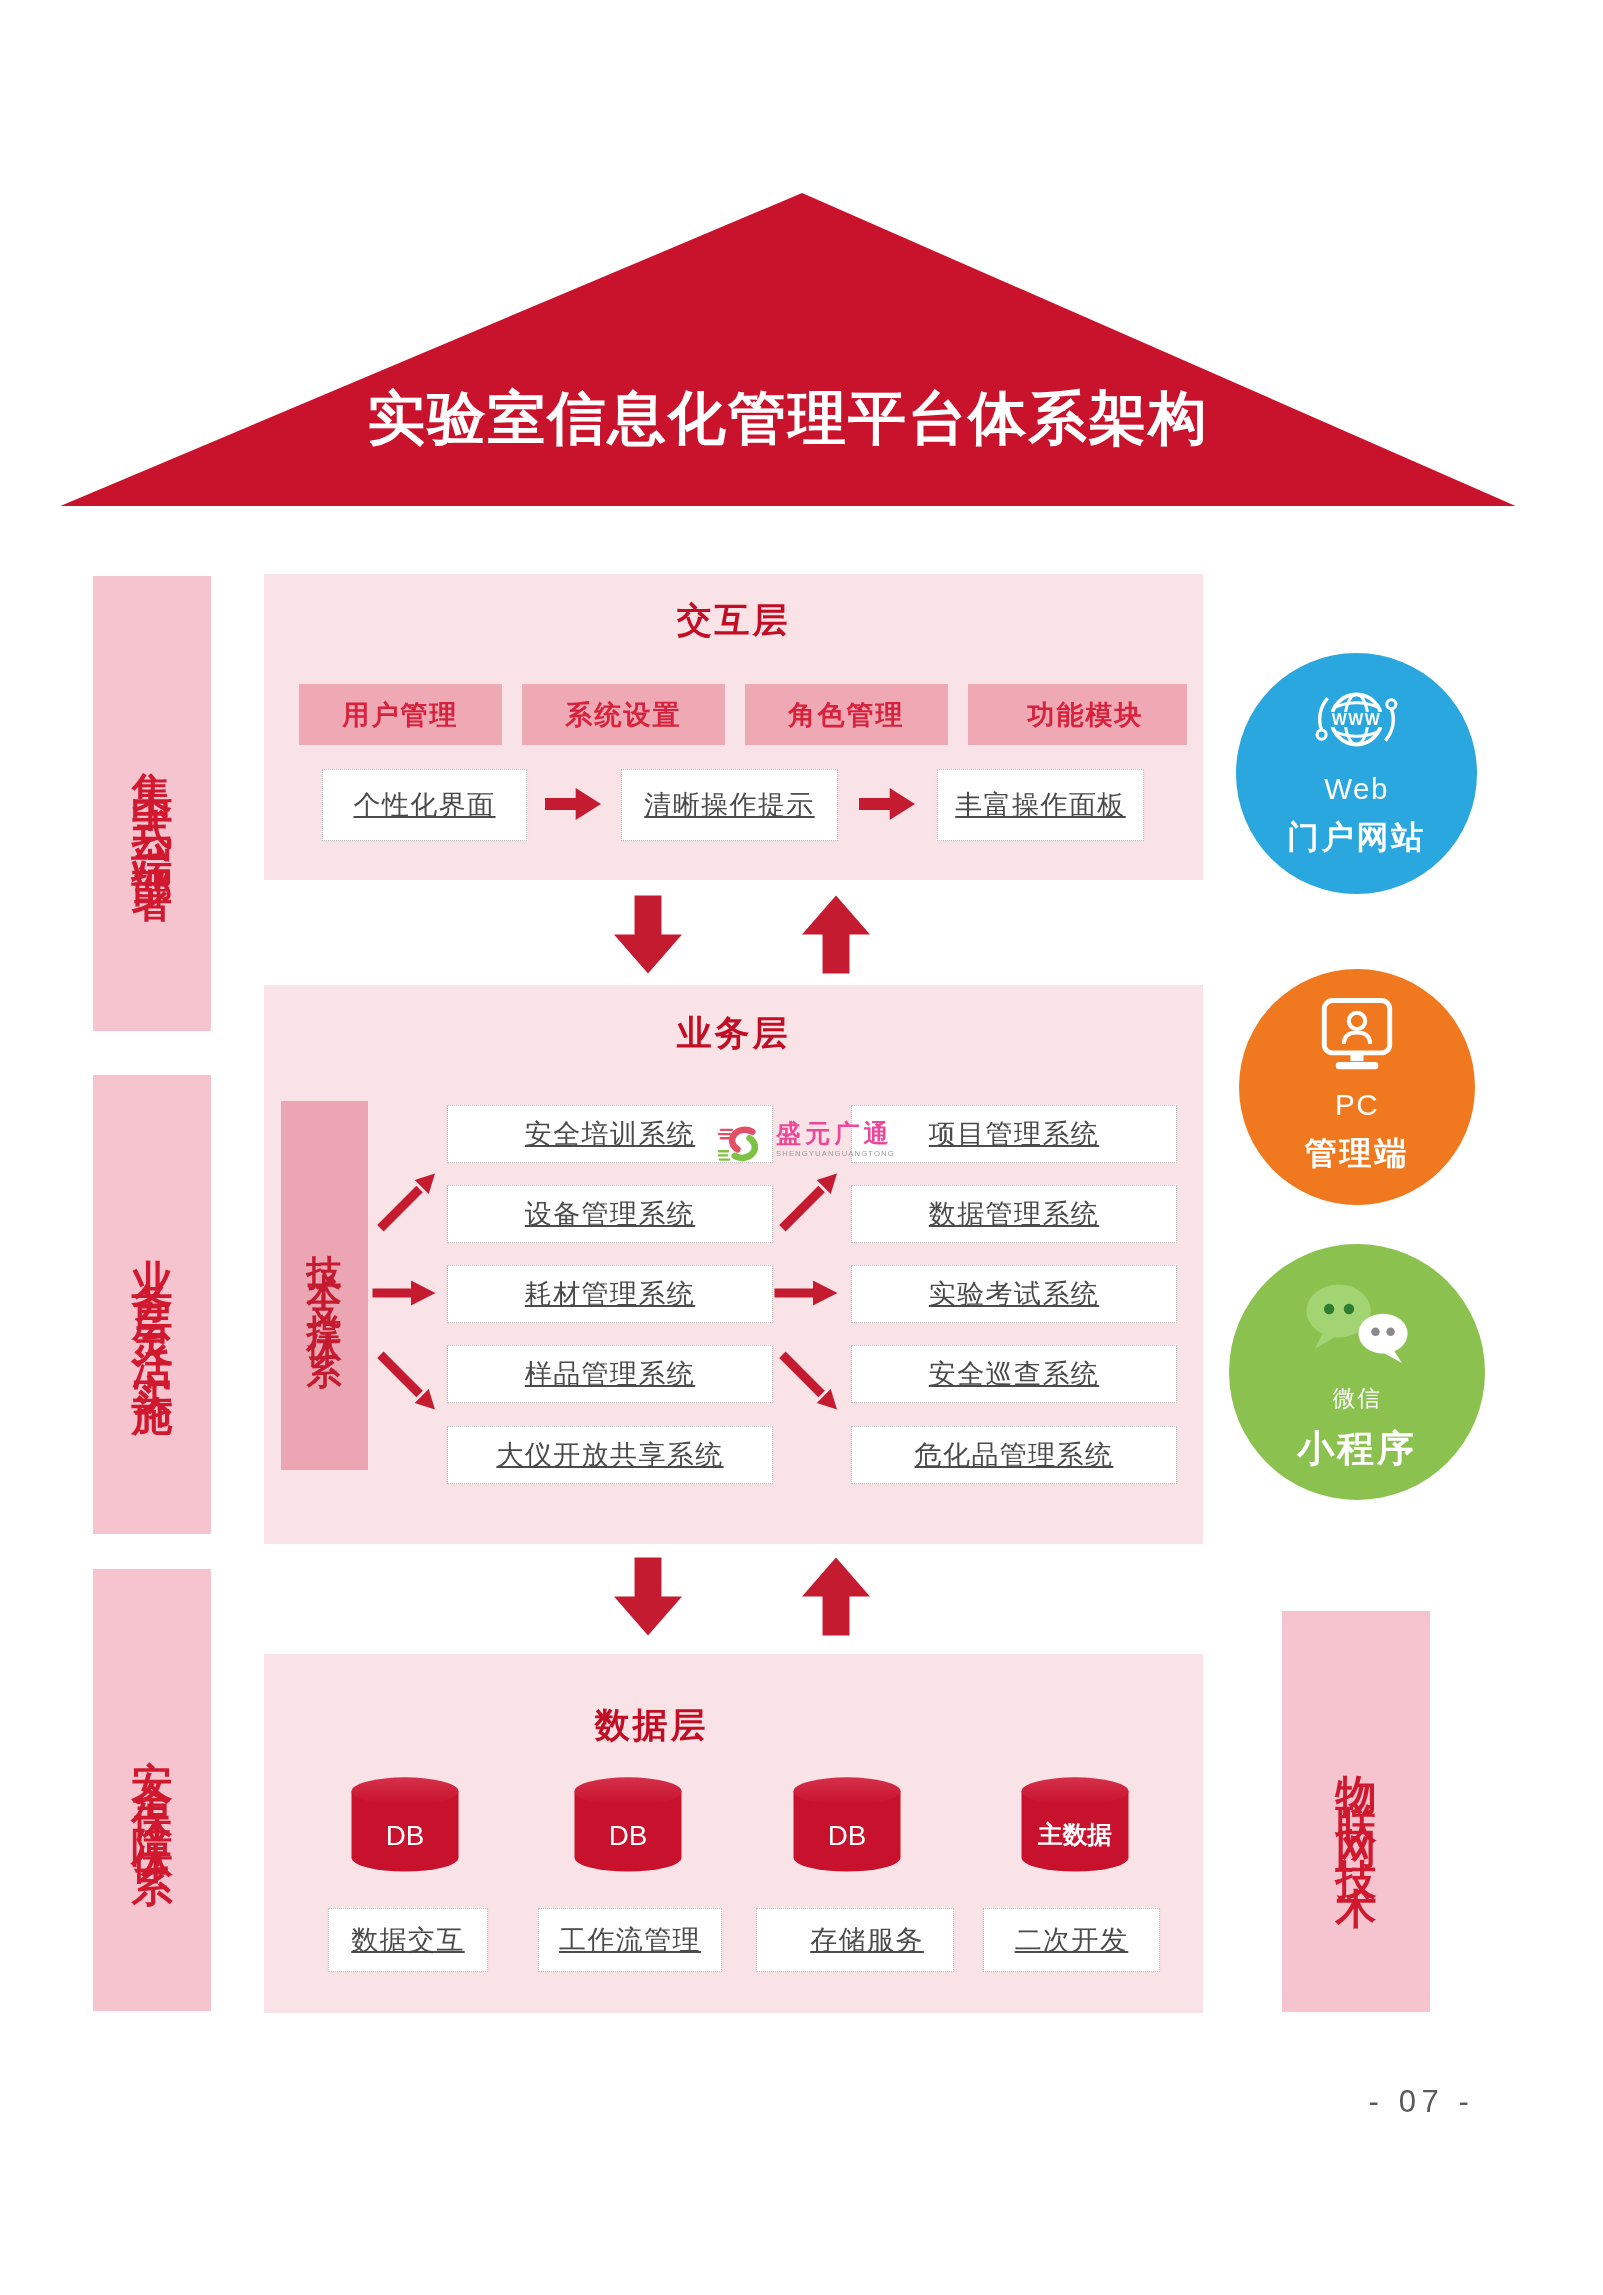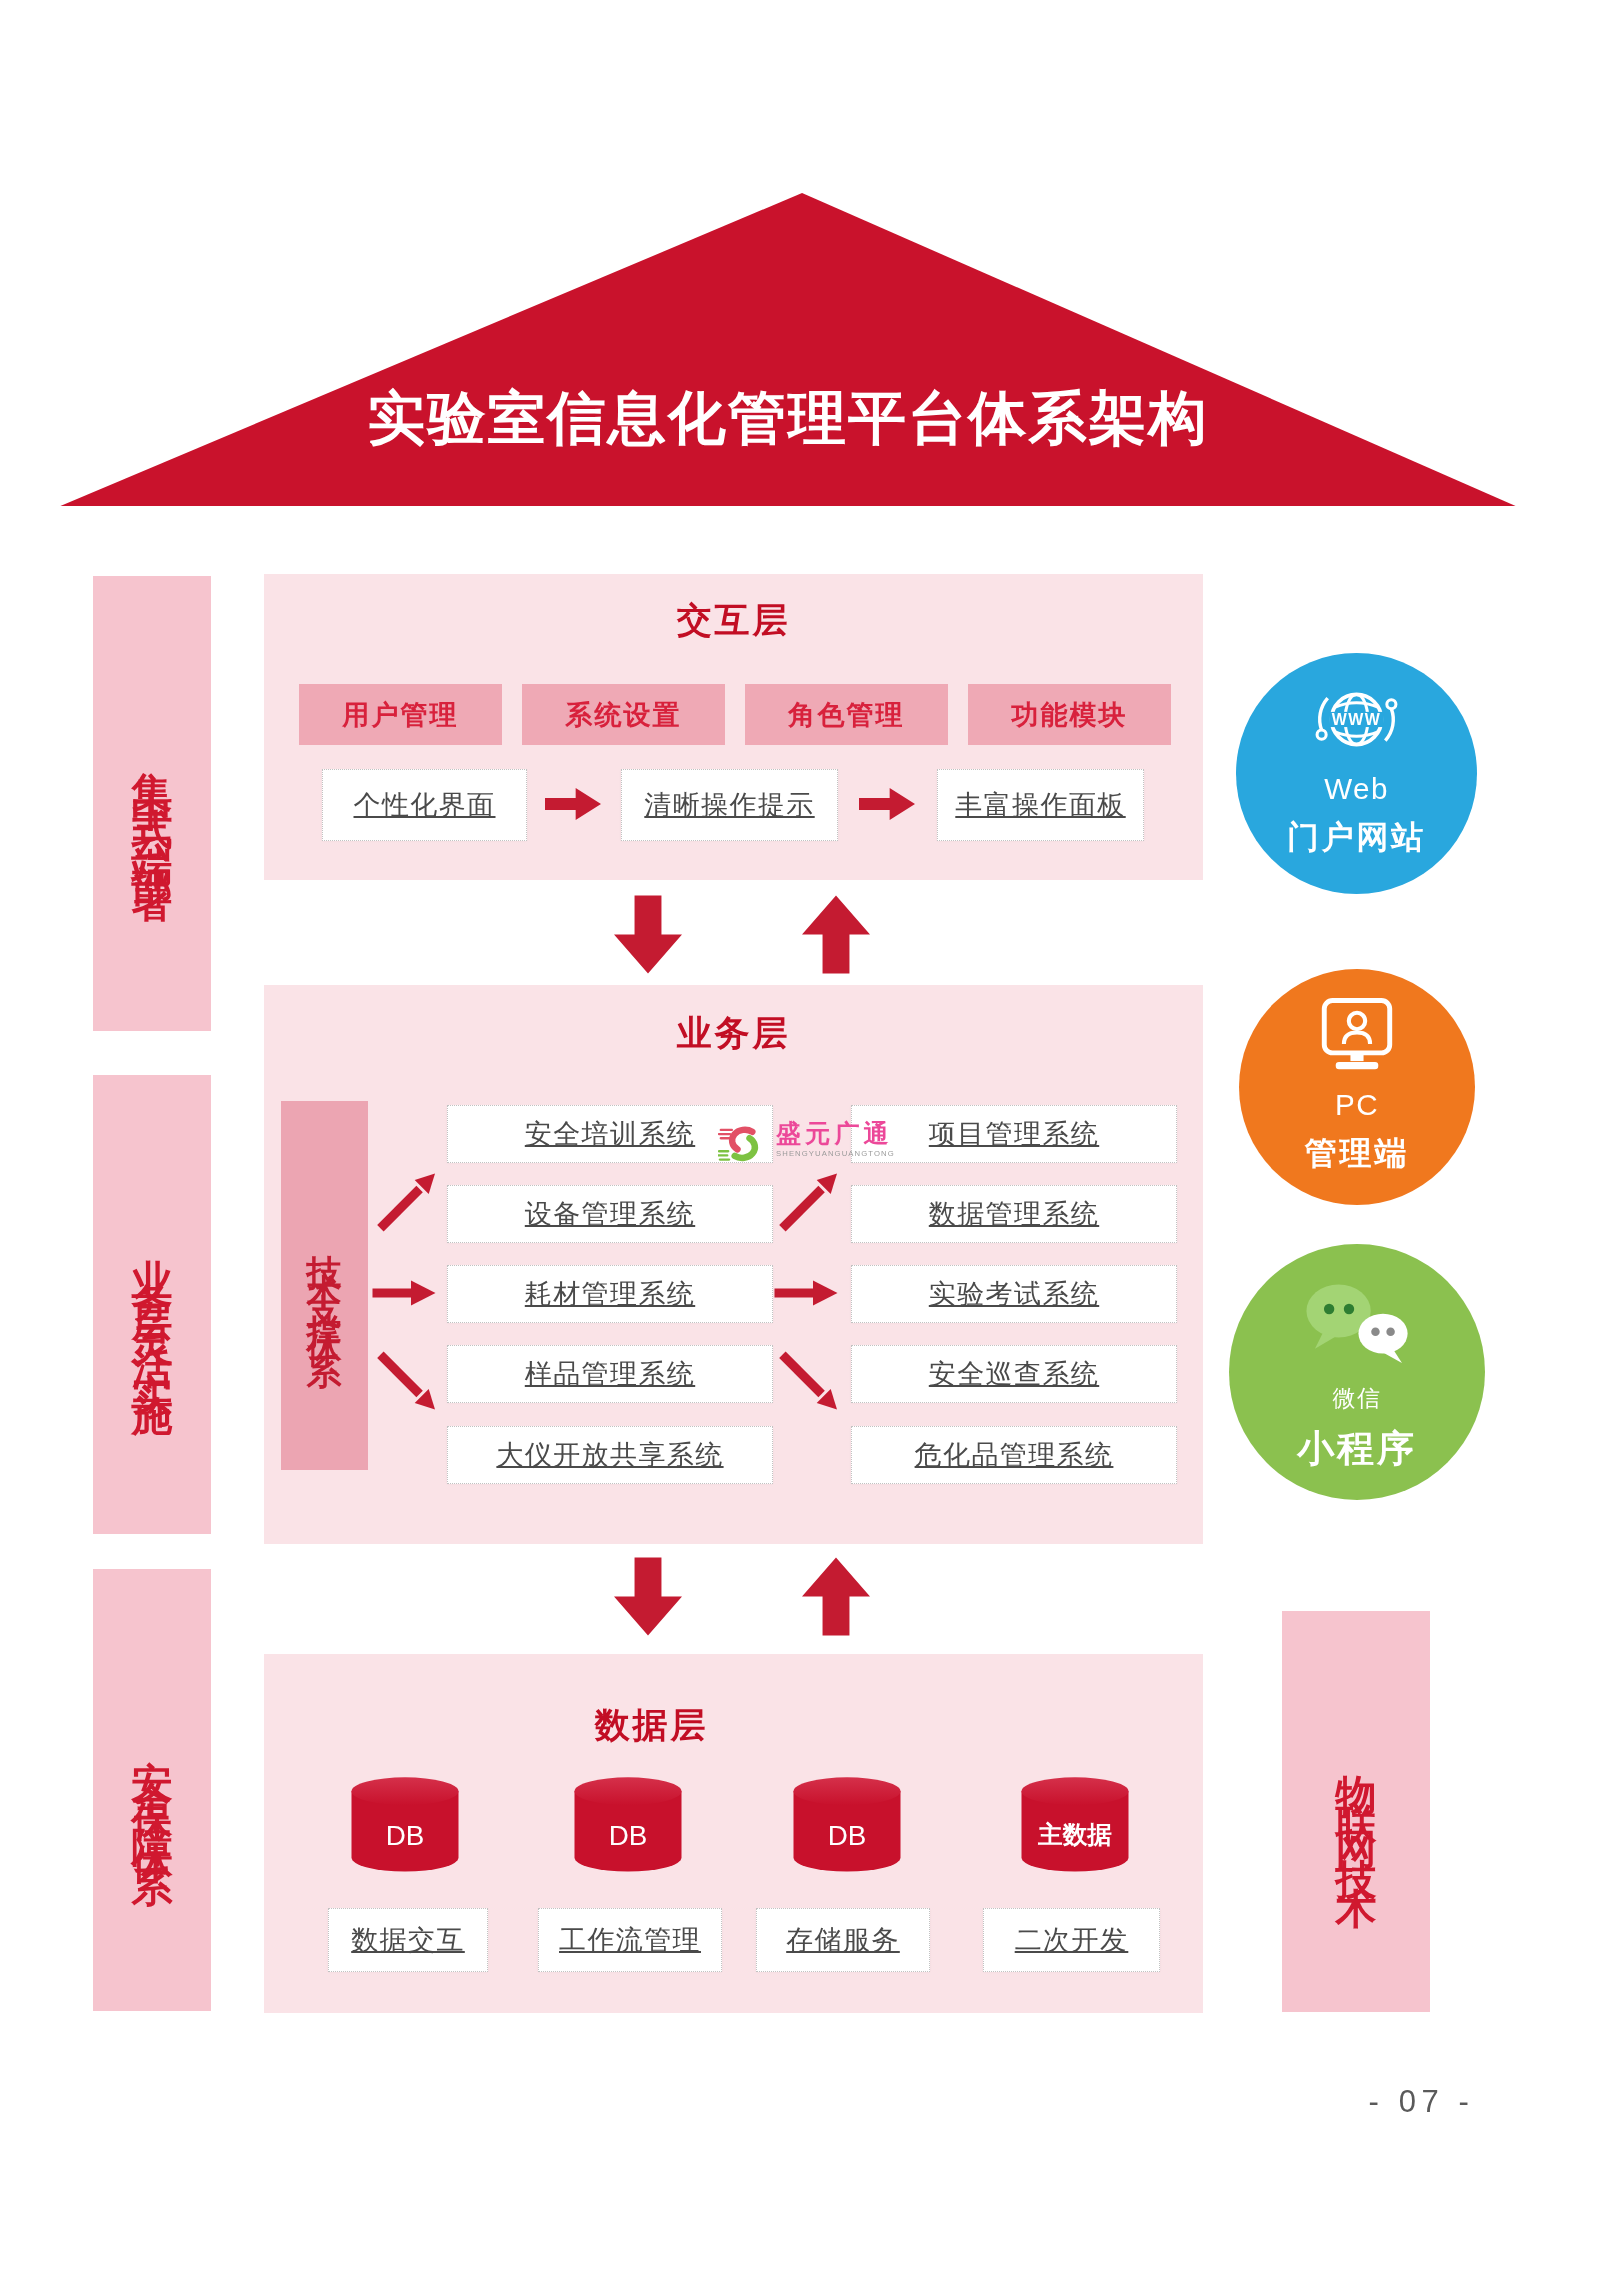--- a/index.html
+++ b/index.html
@@ -72,21 +72,21 @@
   <div class="vbar vbar-r" style="left:1282px;top:1611px;width:148px;height:401px;">
     <span>物联网技术</span>
   </div>
 
   <div class="panel" style="left:264px;top:574px;width:939px;height:306px;"></div>
   <div class="panel-title" style="left:264px;top:597px;width:939px;">交互层</div>
 
   <div class="chip" style="left:299px;top:684px;width:203px;">用户管理</div>
   <div class="chip" style="left:522px;top:684px;width:203px;">系统设置</div>
   <div class="chip" style="left:745px;top:684px;width:203px;">角色管理</div>
-  <div class="chip" style="left:968px;top:684px;width:203px;">功能模块</div>
+  <div class="chip" style="left:968px;top:684px;width:203px;padding-left:16px;">功能模块</div>
 
   <div class="wbox" style="left:322px;top:769px;width:203px;height:70px;">个性化界面</div>
   <svg class="abs" style="left:545px;top:788px;" width="56" height="32" viewBox="0 0 84 48">
     <polygon points="0,15 46,15 46,0 84,24 46,48 46,33 0,33" fill="#C41B31"></polygon>
   </svg>
   <div class="wbox" style="left:621px;top:769px;width:215px;height:70px;">清晰操作提示</div>
   <svg class="abs" style="left:859px;top:788px;" width="56" height="32" viewBox="0 0 84 48">
     <polygon points="0,15 46,15 46,0 84,24 46,48 46,33 0,33" fill="#C41B31"></polygon>
   </svg>
   <div class="wbox" style="left:937px;top:769px;width:205px;height:70px;">丰富操作面板</div>
@@ -192,21 +192,21 @@
     <text x="55" y="68" text-anchor="middle" fill="#ffffff" font-size="26">DB</text>
   </svg>
   <svg class="abs" style="left:1015px;top:1772px;" width="120" height="107" viewBox="0 0 110 100">
     <path d="M5,18 L5,80 A50,13 0 0 0 105,80 L105,18 Z" fill="#C8112C"></path>
     <ellipse cx="55" cy="18" rx="50" ry="13" fill="url(#cap1)"></ellipse>
     <text x="55" y="66" text-anchor="middle" fill="#ffffff" font-size="23" font-weight="bold">主数据</text>
   </svg>
 
   <div class="wbox" style="left:328px;top:1908px;width:158px;height:62px;">数据交互</div>
   <div class="wbox" style="left:538px;top:1908px;width:182px;height:62px;">工作流管理</div>
-  <div class="wbox" style="left:756px;top:1908px;width:172px;height:62px;">存储服务</div>
+  <div class="wbox" style="left:756px;top:1908px;width:172px;height:62px;padding-left:24px;">存储服务</div>
   <div class="wbox" style="left:983px;top:1908px;width:175px;height:62px;">二次开发</div>
 
   <div class="circle" style="left:1236px;top:653px;width:241px;height:241px;background:#29A7DE;">
     <svg style="margin-top:24px;" width="99" height="91" viewBox="0 0 120 120">
       <circle cx="60" cy="56" r="33" fill="none" stroke="#ffffff" stroke-width="5"></circle>
       <ellipse cx="60" cy="56" rx="15" ry="33" fill="none" stroke="#ffffff" stroke-width="4"></ellipse>
       <path d="M31,40 Q60,28 89,40" fill="none" stroke="#ffffff" stroke-width="4"></path>
       <path d="M31,72 Q60,84 89,72" fill="none" stroke="#ffffff" stroke-width="4"></path>
       <rect x="24" y="46" width="72" height="20" fill="#29A7DE"></rect>
       <text x="60" y="63" text-anchor="middle" fill="#ffffff" font-size="21" font-weight="bold" letter-spacing="2">WWW</text>

